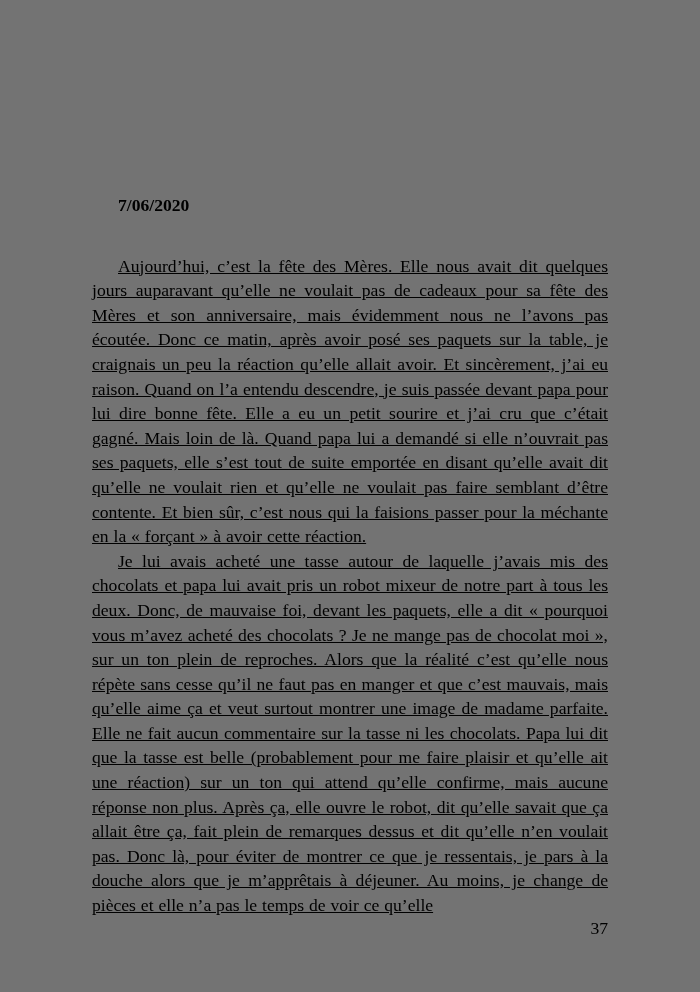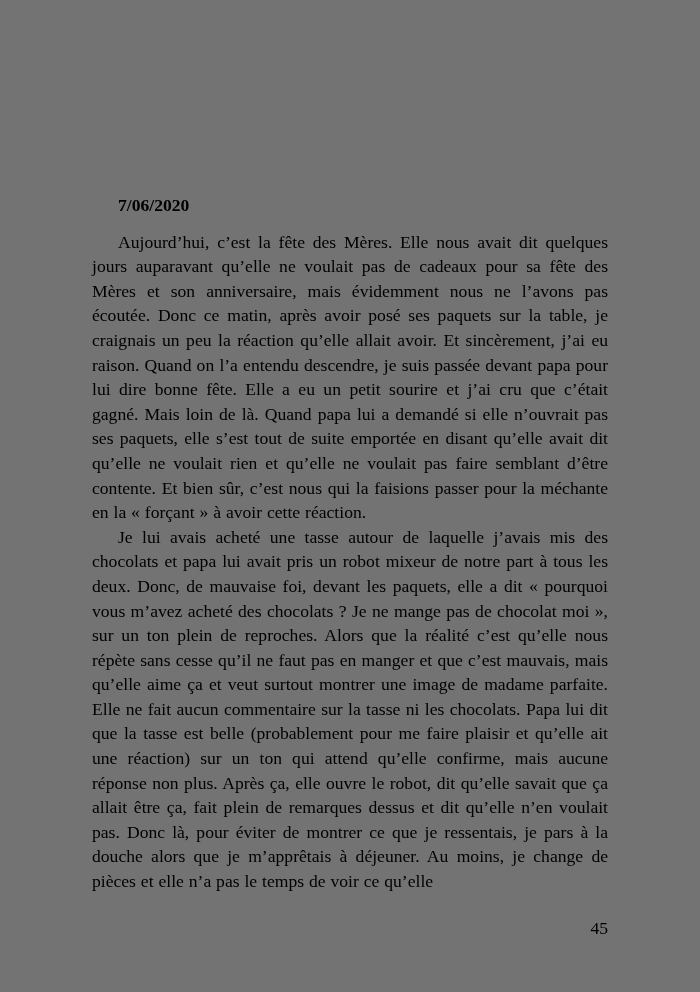--- a/index.html
+++ b/index.html
@@ -22,21 +22,22 @@
     right: 92px;
     top: 193px;
   }
   .date-heading {
     margin: 0 0 0 26px;
     font-size: 17.6px;
     font-weight: bold;
     line-height: 24.6px;
   }
   .paragraphs {
-    margin-top: 12px;
+    margin-top: 36px;
+    text-decoration: underline;
   }
   .body-paragraph {
     margin: 0;
     font-size: 17.6px;
     line-height: 24.6px;
     text-align: justify;
     text-indent: 26px;
     word-spacing: 0.5px;
   }
   .page-number {
@@ -52,14 +53,14 @@
 <body>
 
 <div class="page">
   <div class="text-block">
     <h2 class="date-heading">7/06/2020</h2>
     <div class="paragraphs">
       <p class="body-paragraph">Aujourd’hui, c’est la fête des Mères. Elle nous avait dit quelques jours auparavant qu’elle ne voulait pas de cadeaux pour sa fête des Mères et son anniversaire, mais évidemment nous ne l’avons pas écoutée. Donc ce matin, après avoir posé ses paquets sur la table, je craignais un peu la réaction qu’elle allait avoir. Et sincèrement, j’ai eu raison. Quand on l’a entendu descendre, je suis passée devant papa pour lui dire bonne fête. Elle a eu un petit sourire et j’ai cru que c’était gagné. Mais loin de là. Quand papa lui a demandé si elle n’ouvrait pas ses paquets, elle s’est tout de suite emportée en disant qu’elle avait dit qu’elle ne voulait rien et qu’elle ne voulait pas faire semblant d’être contente. Et bien sûr, c’est nous qui la faisions passer pour la méchante en la « forçant » à avoir cette réaction.</p>
       <p class="body-paragraph">Je lui avais acheté une tasse autour de laquelle j’avais mis des chocolats et papa lui avait pris un robot mixeur de notre part à tous les deux. Donc, de mauvaise foi, devant les paquets, elle a dit « pourquoi vous m’avez acheté des chocolats ? Je ne mange pas de chocolat moi », sur un ton plein de reproches. Alors que la réalité c’est qu’elle nous répète sans cesse qu’il ne faut pas en manger et que c’est mauvais, mais qu’elle aime ça et veut surtout montrer une image de madame parfaite. Elle ne fait aucun commentaire sur la tasse ni les chocolats. Papa lui dit que la tasse est belle (probablement pour me faire plaisir et qu’elle ait une réaction) sur un ton qui attend qu’elle confirme, mais aucune réponse non plus. Après ça, elle ouvre le robot, dit qu’elle savait que ça allait être ça, fait plein de remarques dessus et dit qu’elle n’en voulait pas. Donc là, pour éviter de montrer ce que je ressentais, je pars à la douche alors que je m’apprêtais à déjeuner. Au moins, je change de pièces et elle n’a pas le temps de voir ce qu’elle</p>
     </div>
   </div>
-  <div class="page-number">45</div>
+  <div class="page-number">37</div>
 </div>
 
 </body></html>

